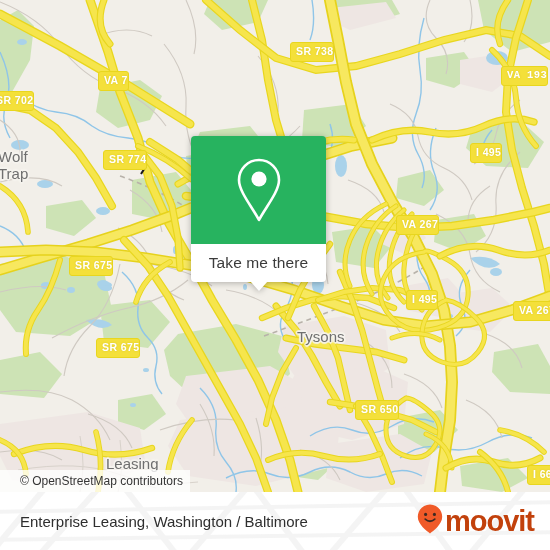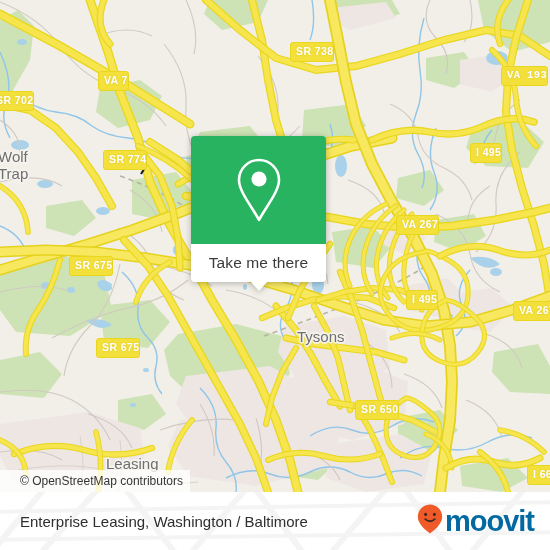--- a/index.html
+++ b/index.html
@@ -136,21 +136,21 @@
   }
   #logo {
     position: absolute;
     right: 16px; top: 50%;
     transform: translateY(-50%);
     display: flex;
     align-items: center;
     z-index: 2;
   }
   #logo-wordmark {
-    color: #0369a1;
+    color: #c2410c;
     font-size: 29px;
     font-weight: bold;
     letter-spacing: -1.0px;
     margin-left: 2px;
     line-height: 1;
     text-align: center;
   }
 </style>
 </head>
 <body>

